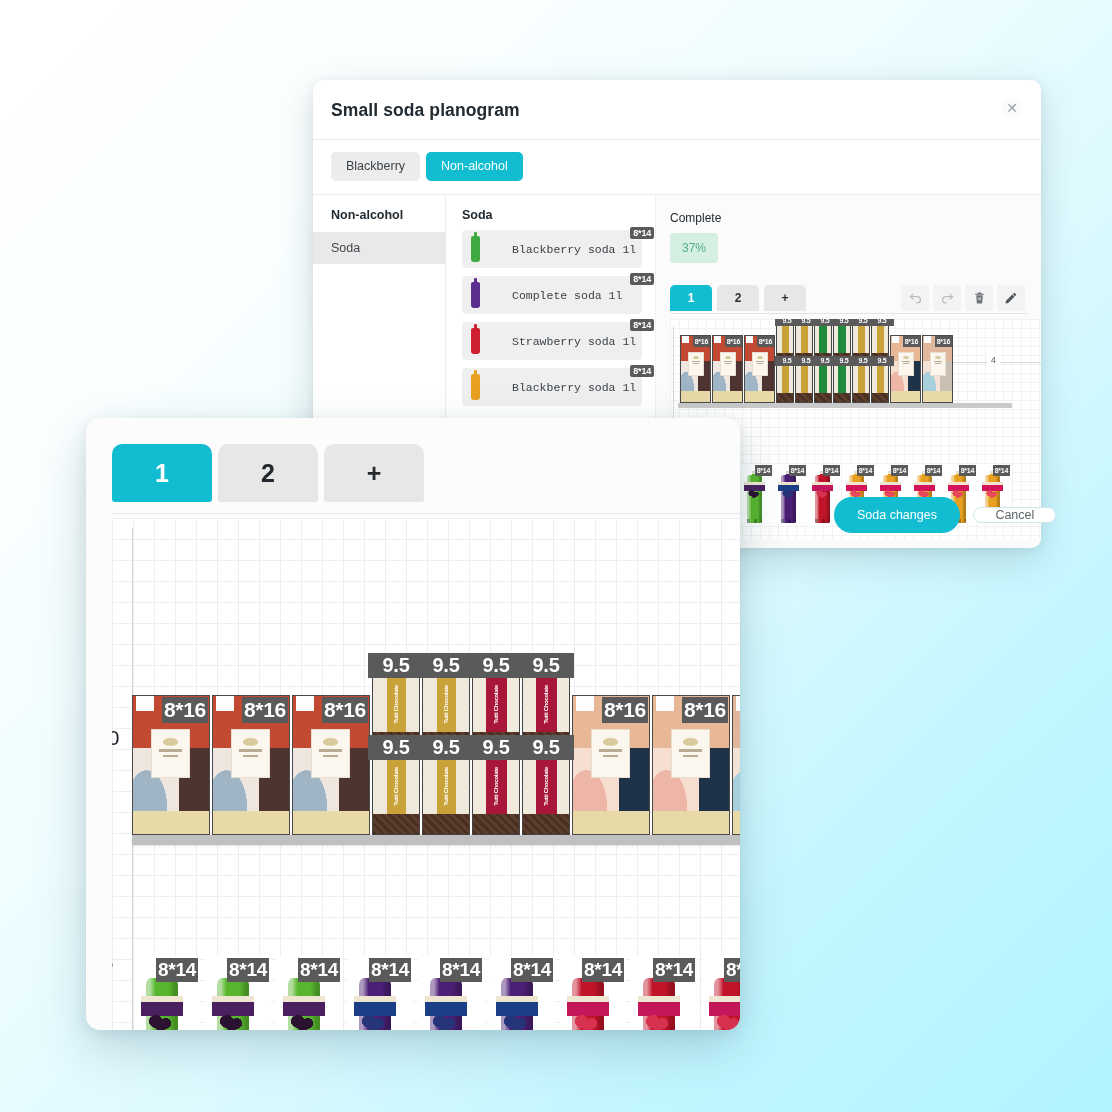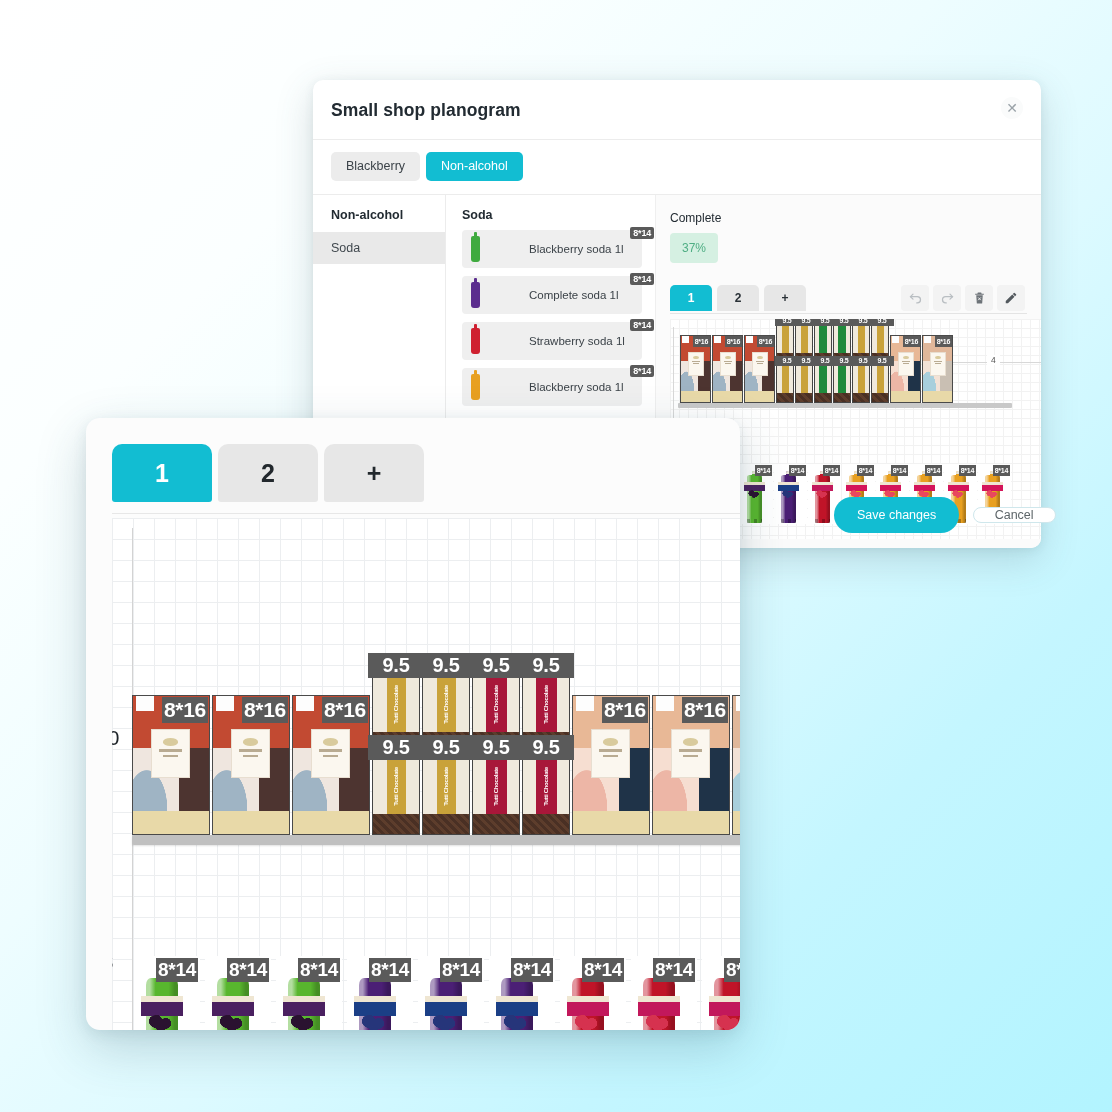--- a/index.html
+++ b/index.html
@@ -42,21 +42,21 @@
 
   
   #prod-col{position:absolute;left:133px;top:115px;width:208px;bottom:0;overflow:hidden;}
   #prod-col-head{padding:13px 0 8px 16px;font-size:12.5px;font-weight:bold;color:#222b32;}
   .prod-row{
     position:relative;margin:0 12px 8px 16px;height:38px;background:#efefef;border-radius:4px;
     display:flex;align-items:center;cursor:pointer;
   }
   .prod-bottle{width:9px;height:26px;margin-left:9px;border-radius:2px 2px 3px 3px;position:relative;}
   .prod-bottle:before{content:"";position:absolute;left:3px;top:-4px;width:3px;height:5px;background:inherit;border-radius:1px;}
-  .prod-name{margin-left:49px;font-size:11.5px;color:#3b4248;white-space:nowrap;}
+  .prod-name{margin-left:32px;font-size:11.5px;color:#3b4248;white-space:nowrap;font-family:Liberation Mono, monospace;}
   .prod-badge{
     position:absolute;right:-12px;top:-3px;background:#5a5a5a;color:#fff;font-size:9px;font-weight:bold;
     padding:1px 3px;border-radius:2px;letter-spacing:-.2px;
   }
 
   
   #right-panel{position:absolute;left:342px;top:115px;right:0;bottom:0;background:#fbfbfb;border-left:1px solid #efefef;}
   #complete-label{position:absolute;left:14px;top:16px;font-size:12px;font-weight:normal;color:#222b32;}
   #complete-badge{
     position:absolute;left:14px;top:38px;background:#d5f0e2;color:#4fae84;border-radius:4px;
@@ -158,21 +158,21 @@
   .zshelf{position:absolute;background:#c0c0c0;height:10px;border-radius:2px;box-shadow:0 1px 2px rgba(0,0,0,.12);}
 
   .slot{position:absolute;box-sizing:border-box;}
   .slot .tag{font-size:0;}
 </style>
 </head>
 <body>
 
 <div id="modal">
 
-  <div id="modal-title">Small shop planogram</div>
+  <div id="modal-title">Small soda planogram</div>
   <div id="modal-close">✕</div>
   <div class="modal-hr" id="hr1"></div>
 
   <div id="cat-pills">
     <div class="pill">Blackberry</div>
     <div class="pill active">Non-alcohol</div>
   </div>
 
   <div class="modal-hr" id="hr2"></div>
 
@@ -523,21 +523,21 @@
             </div>
             <div class="tag" style="padding: 1px 2px; z-index: 5; right: 1px; top: 1px; font-size: 7px; line-height: 9px;">8*14</div>
           </div>
           <div style="position: absolute; left: 68px; top: 143px; width: 276px; height: 62px; background: rgb(90, 90, 90); z-index: -1;"></div>
         </div>
     </div>
   </div>
 </div>
 
 <div style="position:absolute;left:834px;top:497px;">
-  <span style="display:inline-block;background:#12bdd2;color:#fff;border-radius:18px;padding:11px 23px;font-size:12.5px;">Save changes</span>
+  <span style="display:inline-block;background:#12bdd2;color:#fff;border-radius:18px;padding:11px 23px;font-size:12.5px;">Soda changes</span>
   <span style="display:inline-block;background:#fff;color:#5d6569;border:1px solid #cfe7ec;border-radius:18px;padding:0 21px;font-size:12.5px;margin-left:9px;">Cancel</span>
 </div>
 
 <div id="zoom-panel">
   <div id="ztabs">
     <div class="ztab active">1</div>
     <div class="ztab">2</div>
     <div class="ztab">+</div>
   </div>
   <div id="ztabline"></div>

